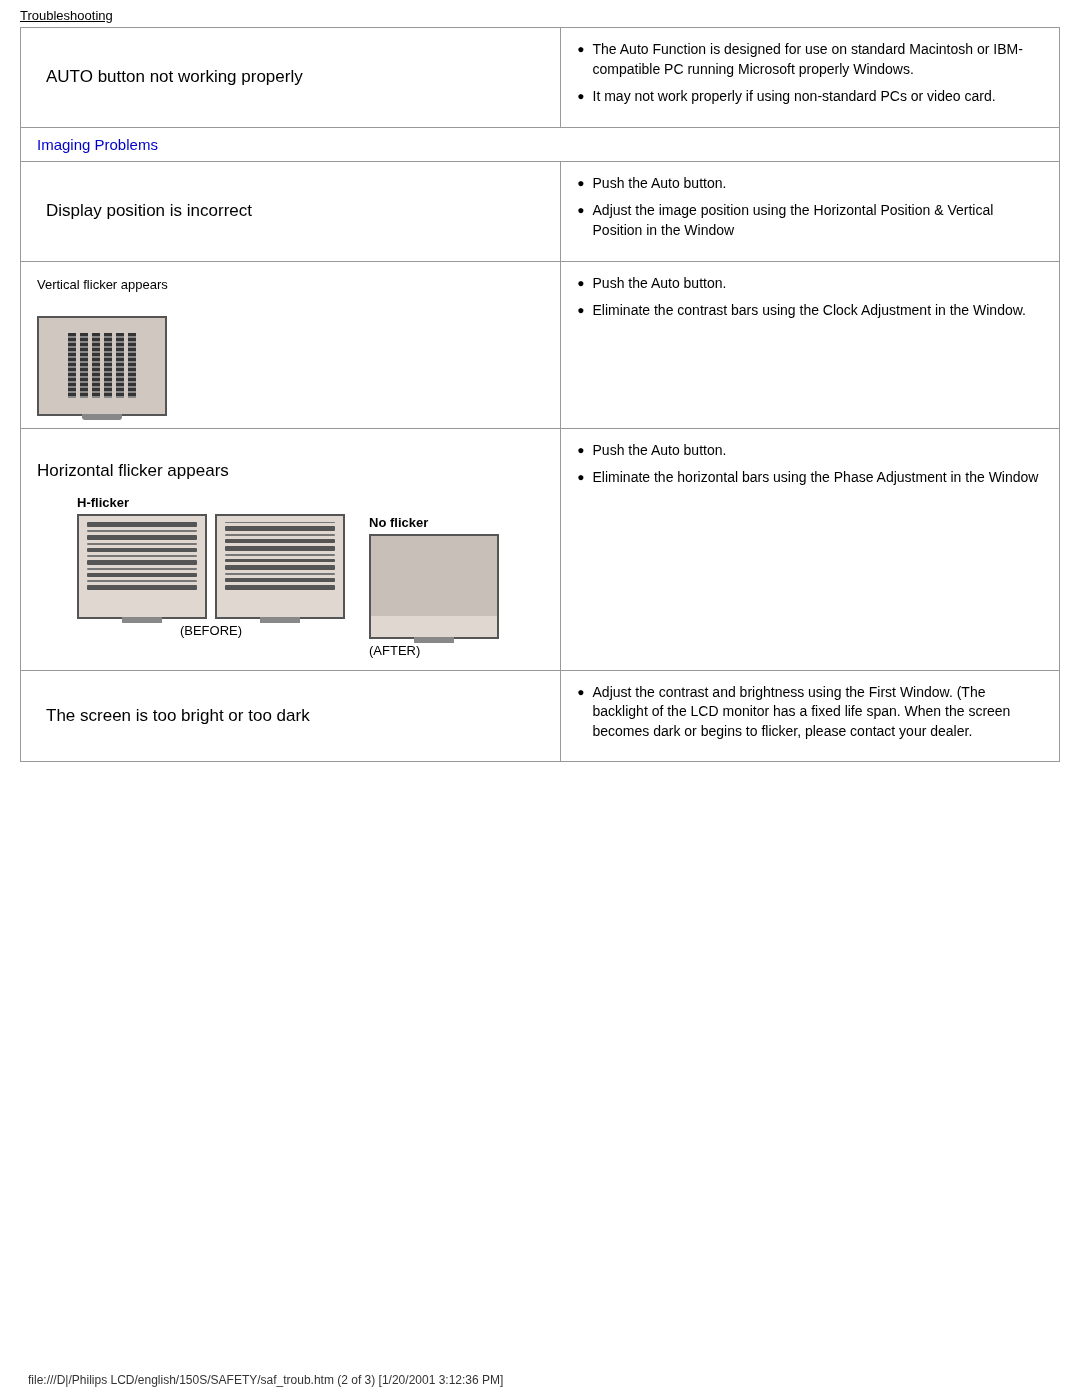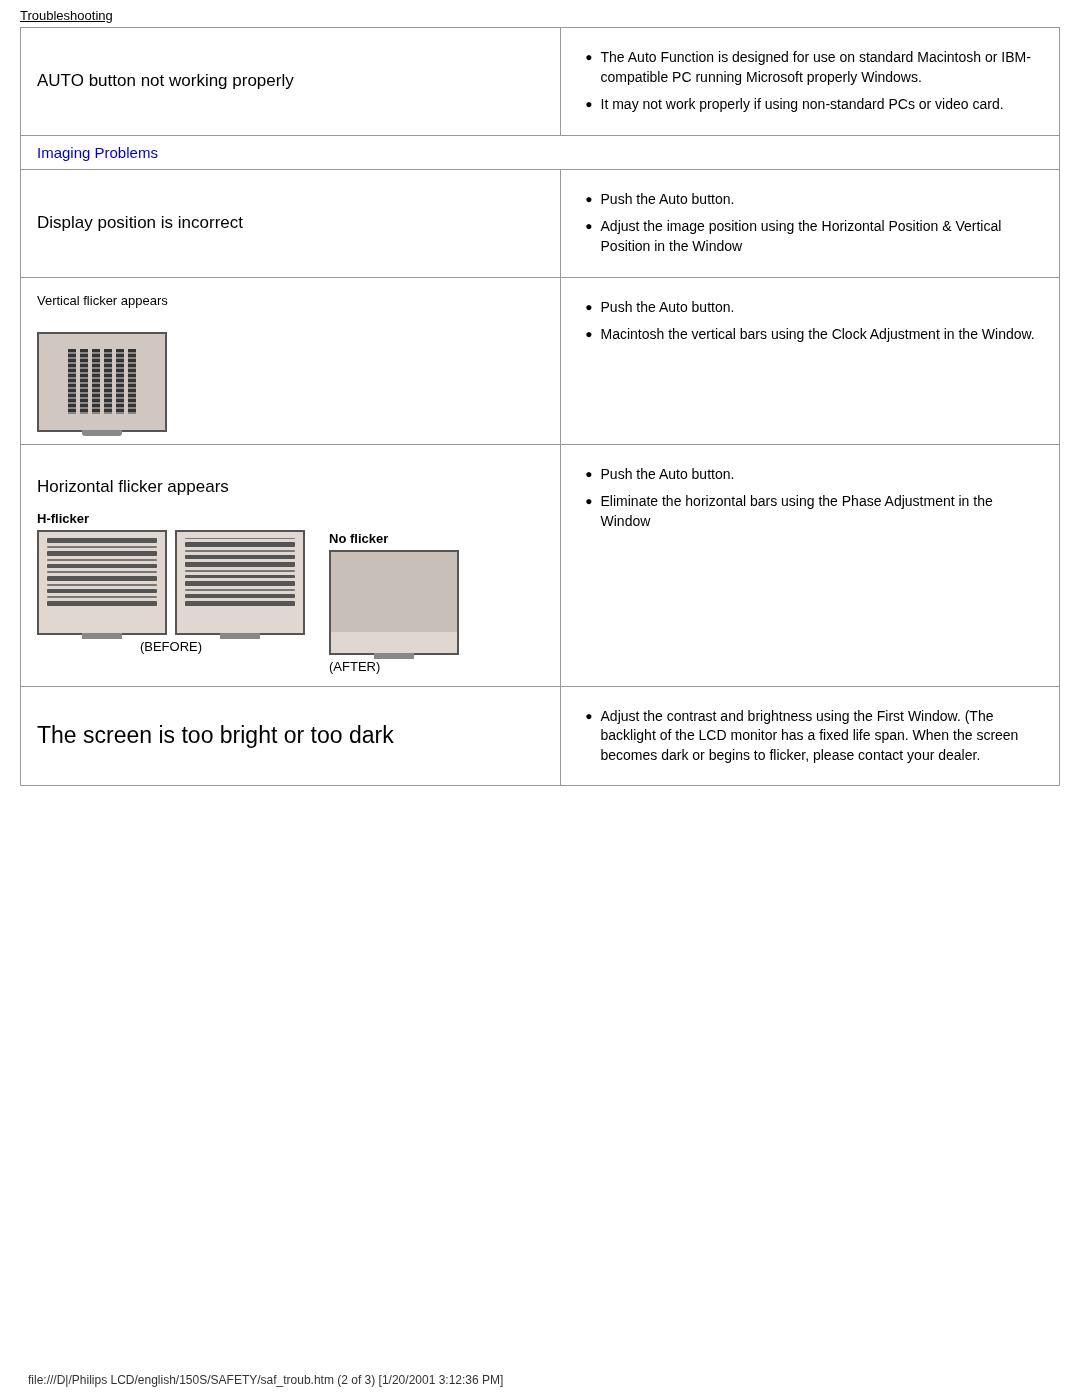--- a/index.html
+++ b/index.html
@@ -43,25 +43,26 @@
       font-weight: normal;
       font-size: 15px;
       border-left: 1px solid #999;
       border-right: 1px solid #999;
       border-top: 1px solid #999;
       border-bottom: 1px solid #999;
     }
     .problem-label {
       font-size: 17px;
       padding: 8px 0;
+      margin-left: 9px;
     }
     ul.solutions {
       list-style: none;
       padding: 0;
-      margin: 8px;
+      margin: 0;
     }
     ul.solutions li {
       display: flex;
       align-items: flex-start;
       margin-bottom: 8px;
       font-size: 14px;
       line-height: 1.4;
     }
     ul.solutions li::before {
       content: "●";
@@ -257,33 +258,33 @@
           <div class="monitor-stand-v"></div>
         </div>
       </div>
     </td>
     <td class="right-col">
       <ul class="solutions">
         <li>
           <span>Push the Auto button.</span>
         </li>
         <li>
-          <span>Macintosh the vertical bars using the Clock Adjustment in the Window.</span>
+          <span>Eliminate the contrast bars using the Clock Adjustment in the Window.</span>
         </li>
       </ul>
     </td>
   </tr>
 
   <tr>
     <td class="left-col" style="vertical-align: top; padding-top: 32px;">
       <div>
         <span style="font-size:17px;">Horizontal flicker appears</span>
       </div>
 
-      <div style="margin-top: 14px;">
+      <div style="margin-top: 14px; margin-left: 40px;">
         <div style="display: flex; gap: 24px; align-items: flex-start;">
 
           <div>
             <div class="label-text">H-flicker</div>
             <div style="display: flex; gap: 8px;">
 
               <div>
                 <div class="monitor-box monitor-before" style="position:relative;">
                   <div class="h-bars-before">
                     <div class="hbar-line thick"></div>
@@ -342,21 +343,21 @@
         </li>
         <li>
           <span>Eliminate the horizontal bars using the Phase Adjustment in the Window</span>
         </li>
       </ul>
     </td>
   </tr>
 
   <tr>
     <td class="left-col">
-      <span class="problem-label" style="font-size:23px;">The screen is too bright or too dark</span>
+      <span class="problem-label" style="font-size:17px;">The screen is too bright or too dark</span>
     </td>
     <td class="right-col">
       <ul class="solutions">
         <li>
           <span>Adjust the contrast and brightness using the First Window. (The backlight of the LCD monitor has a fixed life span. When the screen becomes dark or begins to flicker, please contact your dealer.</span>
         </li>
       </ul>
     </td>
   </tr>
 </tbody>

